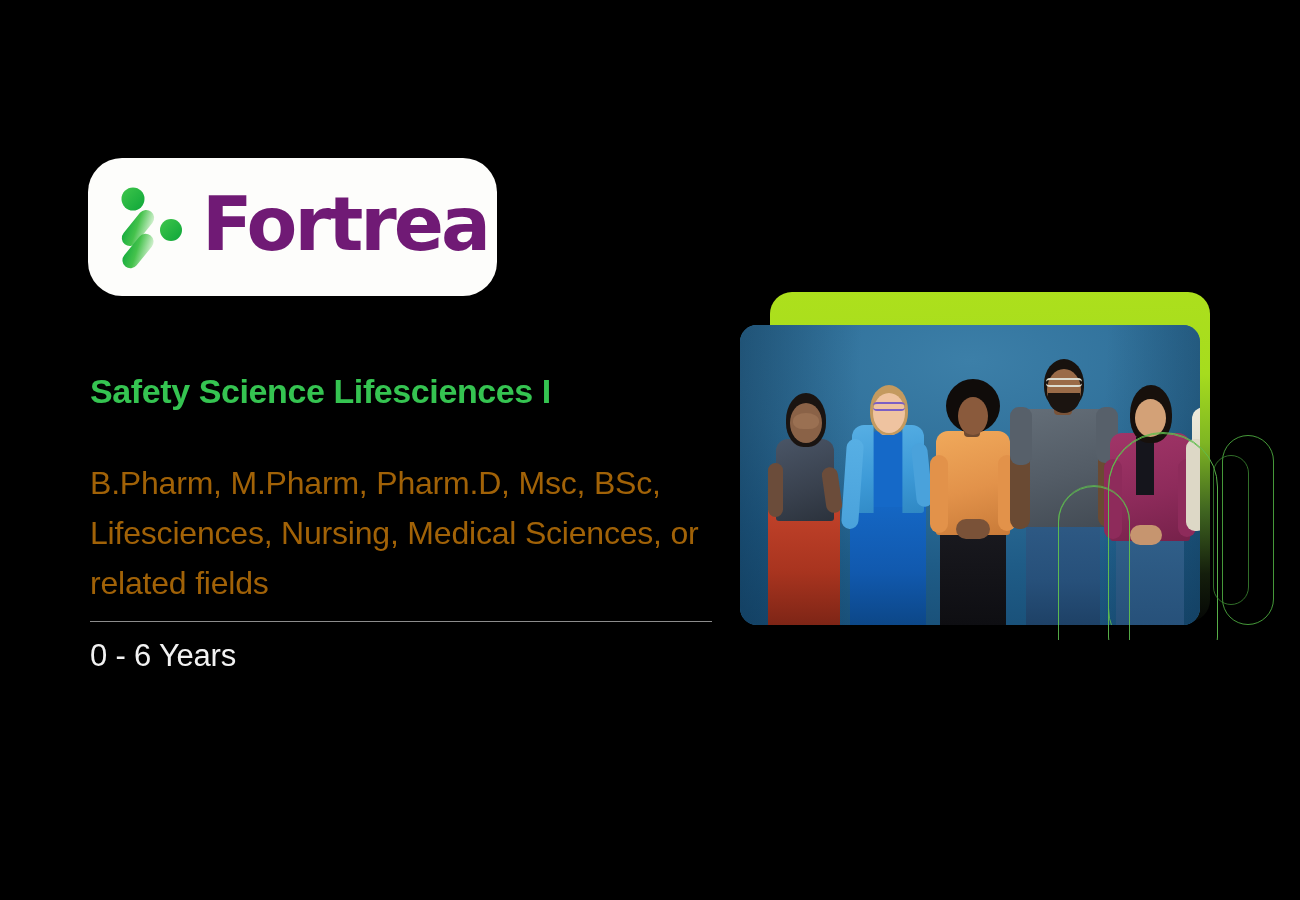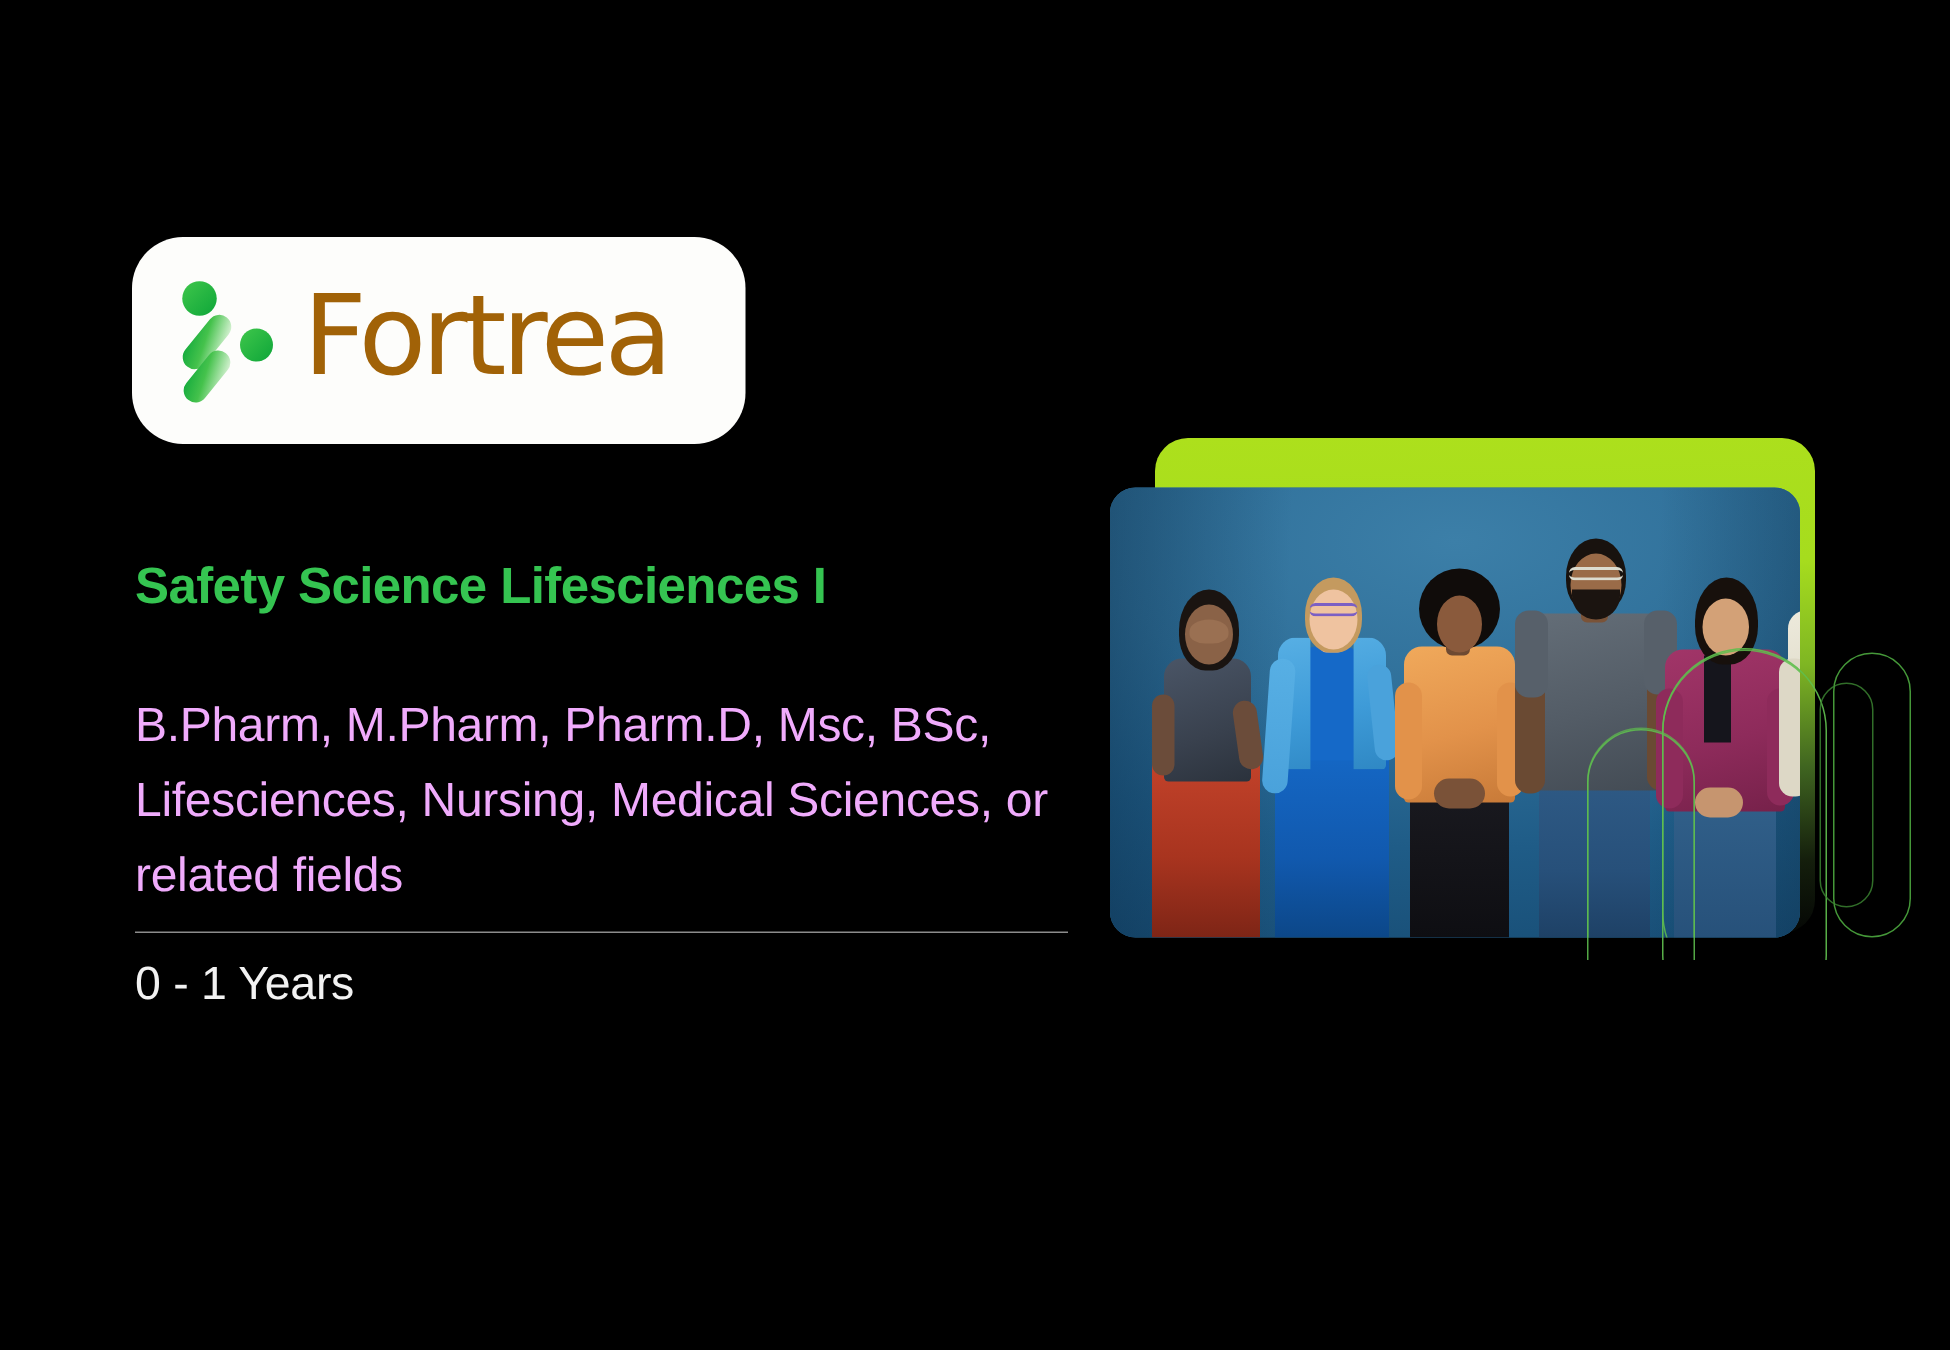--- a/index.html
+++ b/index.html
@@ -27,45 +27,45 @@
     padding-left:26px;
   }
   #logo-mark {
     width:76px; height:84px;
     position:relative;
     flex:0 0 auto;
     margin-right:12px;
   }
   #logo-wordmark {
     font-family:"DejaVu Sans", sans-serif;
-    font-weight:400;
+    font-weight:700;
     font-size:74px;
     letter-spacing:-3px;
-    color:#a16207;
+    color:#701a75;
     line-height:1;
     transform:translateY(-3px);
   }
 
   
   #job-title {
     position:absolute;
     left:90px; top:372px;
     font-size:34px;
     font-weight:700;
     color:#35C451;
     letter-spacing:-0.4px;
     white-space:nowrap;
   }
   #qualifications {
     position:absolute;
     left:90px; top:458px;
     width:660px;
     font-size:32px;
     font-weight:400;
-    color:#f0abfc;
+    color:#a16207;
     line-height:50px;
     letter-spacing:-0.2px;
   }
   #divider {
     position:absolute;
     left:90px; top:621px;
     width:622px; height:1px;
     background:#8C8C8C;
   }
   #experience {
@@ -168,21 +168,21 @@
         <rect x="16" y="22" width="16" height="42" rx="8" transform="rotate(39 24 43)" fill="url(#gbar)"></rect>
         <rect x="16" y="46" width="16" height="40" rx="8" transform="rotate(39 24 66)" fill="url(#gbar)"></rect>
       </svg>
     </div>
     <div id="logo-wordmark">Fortrea</div>
   </div>
 
   <div id="job-title">Safety Science Lifesciences I</div>
   <div id="qualifications">B.Pharm, M.Pharm, Pharm.D, Msc, BSc, Lifesciences, Nursing, Medical Sciences, or related fields</div>
   <div id="divider"></div>
-  <div id="experience">0 - 1 Years</div>
+  <div id="experience">0 - 6 Years</div>
 
   <div id="visual">
 
     <div id="lime-card"></div>
 
     <div id="photo-card">
       <div class="backdrop"></div>
 
       <div class="person" style="left:22px;width:90px;height:232px;">
         <div class="legs" style="left:6px;bottom:0;width:72px;height:118px;border-radius:2px 2px 0 0;background:linear-gradient(180deg,#C2422A 0%,#A8341F 55%,#7E2516 100%);"></div>

